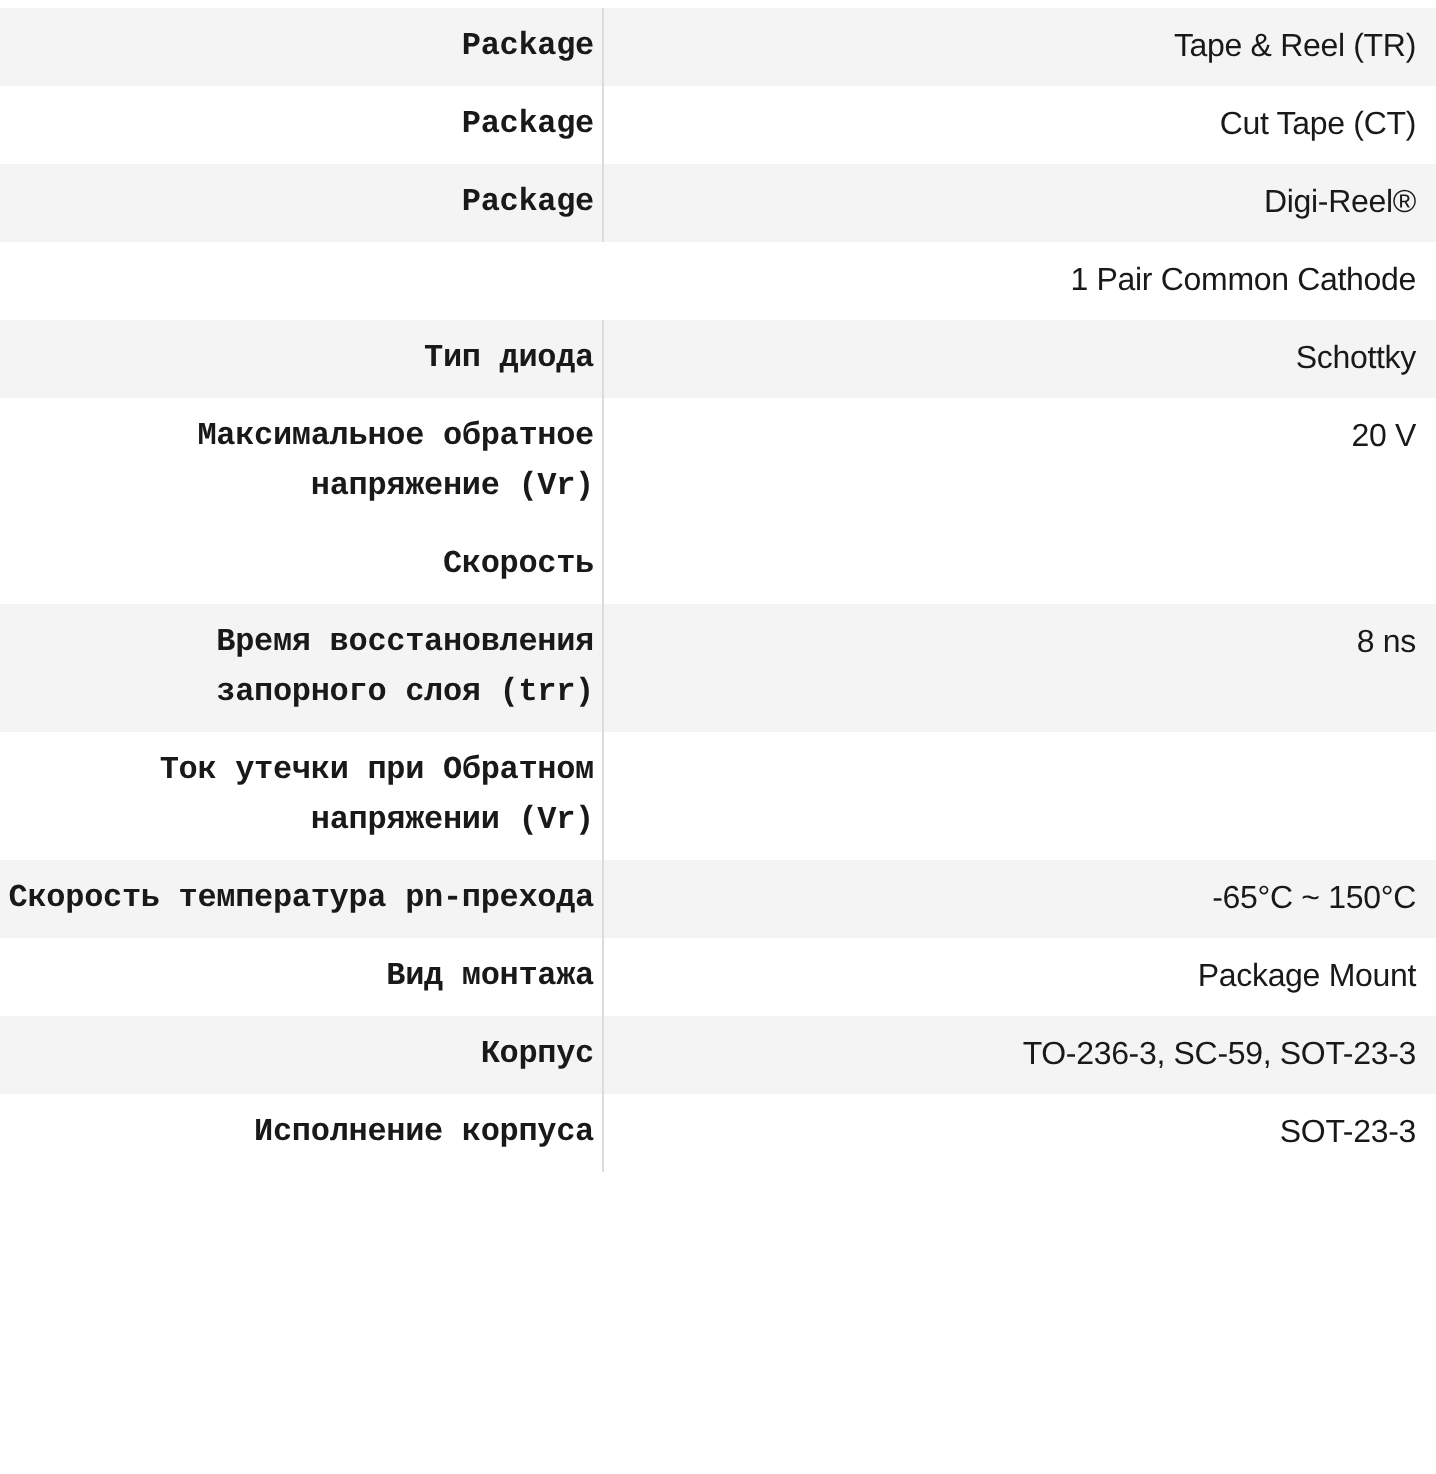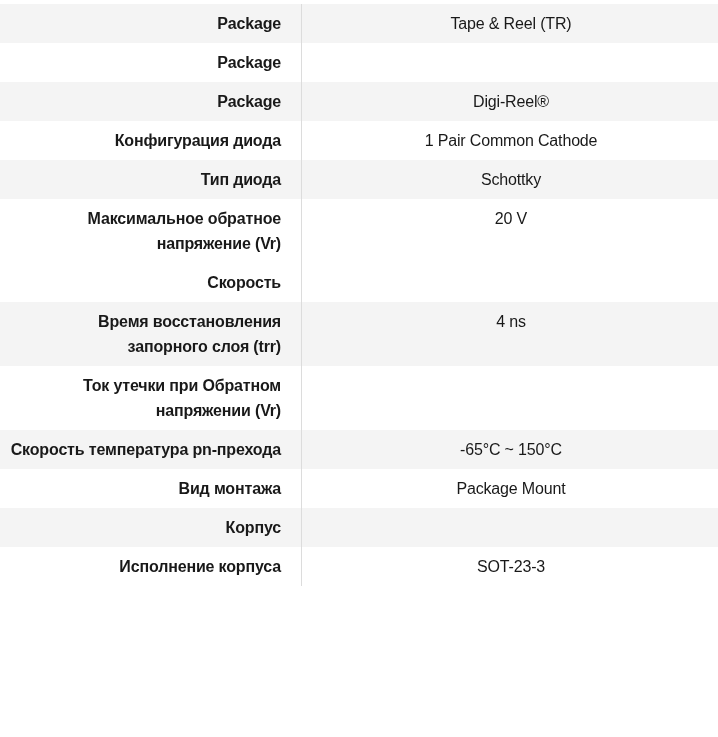--- a/index.html
+++ b/index.html
@@ -18,61 +18,62 @@
     display: flex;
     align-items: stretch;
     background: #ffffff;
   }
   .spec-row:nth-child(odd) {
     background: #f4f4f4;
   }
   .spec-label {
     width: 302px;
     flex: 0 0 302px;
-    padding: 7px 20px 7px 2px;
+    padding: 7px 4px 7px 2px;
     border-right: 1px solid #dcdcdc;
     text-align: right;
     font-weight: bold;
     font-size: 16px;
     line-height: 25px;
     color: #191919;
     letter-spacing: -0.01em;
     white-space: pre-line;
+    font-family: Liberation Mono, monospace;
   }
   .spec-value {
     flex: 1 1 auto;
     padding: 7px 10px 7px 12px;
-    text-align: center;
+    text-align: right;
     font-weight: normal;
     font-size: 16px;
     line-height: 25px;
     color: #191919;
     letter-spacing: -0.01em;
   }
 </style>
 </head>
 <body>
 
 <div class="spec-table">
   <div class="spec-row">
     <div class="spec-label">Package</div>
     <div class="spec-value">Tape &amp; Reel (TR)</div>
   </div>
 
   <div class="spec-row">
     <div class="spec-label">Package</div>
+    <div class="spec-value">Cut Tape (CT)</div>
   </div>
 
   <div class="spec-row">
     <div class="spec-label">Package</div>
     <div class="spec-value">Digi-Reel®</div>
   </div>
 
   <div class="spec-row">
-    <div class="spec-label">Конфигурация диода</div>
     <div class="spec-value">1 Pair Common Cathode</div>
   </div>
 
   <div class="spec-row">
     <div class="spec-label">Тип диода</div>
     <div class="spec-value">Schottky</div>
   </div>
 
   <div class="spec-row">
     <div class="spec-label">Максимальное обратное
@@ -84,39 +85,40 @@
   <div class="spec-row">
   </div>
 
   <div class="spec-row">
     <div class="spec-label">Скорость</div>
   </div>
 
   <div class="spec-row">
     <div class="spec-label">Время восстановления
 запорного слоя (trr)</div>
-    <div class="spec-value">4 ns</div>
+    <div class="spec-value">8 ns</div>
   </div>
 
   <div class="spec-row">
     <div class="spec-label">Ток утечки при Обратном
 напряжении (Vr)</div>
   </div>
 
   <div class="spec-row">
     <div class="spec-label">Скорость температура pn-прехода</div>
     <div class="spec-value">-65°C ~ 150°C</div>
   </div>
 
   <div class="spec-row">
     <div class="spec-label">Вид монтажа</div>
     <div class="spec-value">Package Mount</div>
   </div>
 
   <div class="spec-row">
     <div class="spec-label">Корпус</div>
+    <div class="spec-value">TO-236-3, SC-59, SOT-23-3</div>
   </div>
 
   <div class="spec-row">
     <div class="spec-label">Исполнение корпуса</div>
     <div class="spec-value">SOT-23-3</div>
   </div>
 </div>
 
 </body></html>

